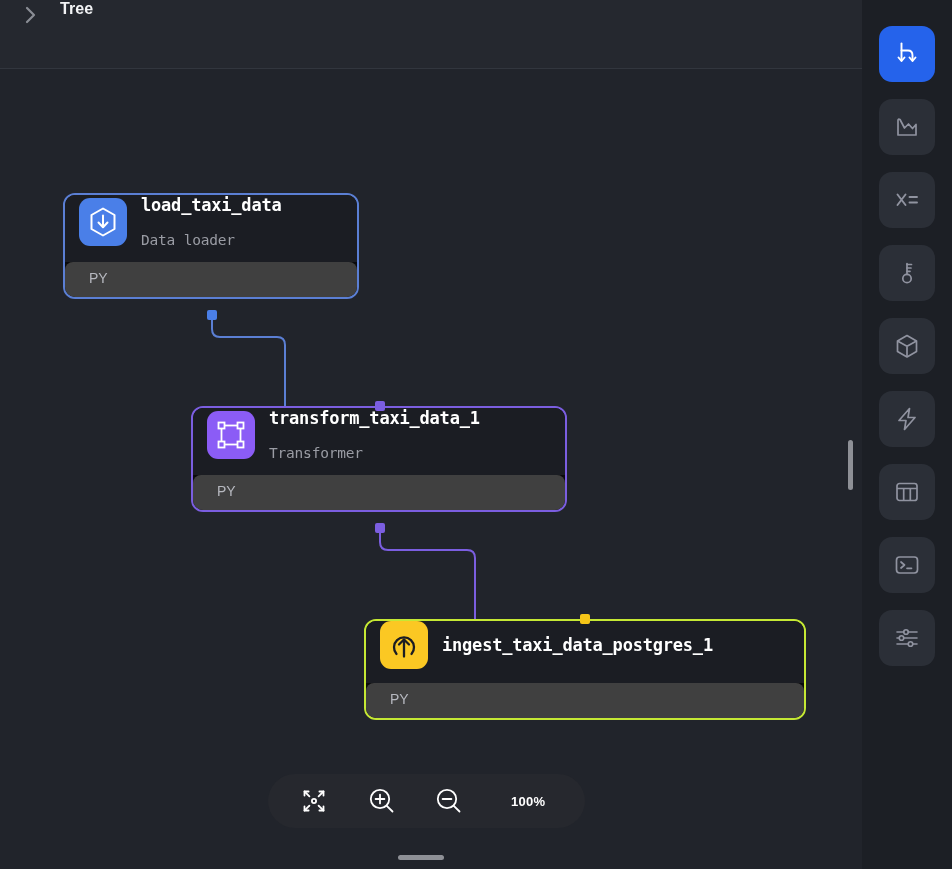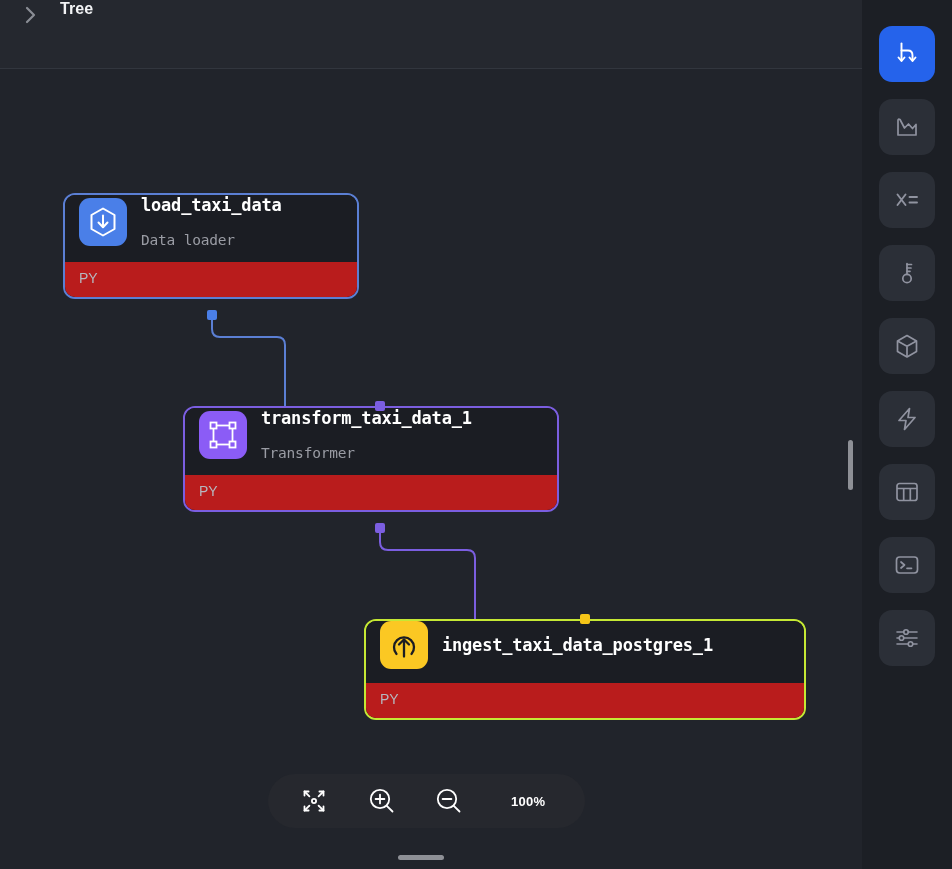--- a/index.html
+++ b/index.html
@@ -100,25 +100,26 @@
   }
   .node-subtitle {
     color: #9a9ca4;
     font-family: "DejaVu Sans Mono", monospace;
     font-size: 14.5px;
     margin-top: 17px;
     white-space: nowrap;
     letter-spacing: -0.2px;
   }
   .node-foot {
-    background: #b91c1c;
+    background: #404040;
     color: #b6b8bf;
     font-size: 14px;
-    padding: 8px 0 11px 14px;
+    padding: 8px 0 11px 24px;
     font-family: "Liberation Sans", sans-serif;
+    border-radius: 8px;
   }
 
   .node-blue   { border-color: #5b7fd4; }
   .node-purple { border-color: #7b5ee0; }
   .node-lime   { border-color: #c5e834; }
 
   
   .port {
     position: absolute;
     width: 10px;
@@ -244,21 +245,21 @@
         </div>
         <div class="node-texts">
           <div class="node-title">load_taxi_data</div>
           <div class="node-subtitle">Data loader</div>
         </div>
       </div>
       <div class="node-foot">PY</div>
     </div>
     <div class="port port-blue" style="left:207px; top:241px;"></div>
 
-    <div class="node node-purple" style="left:183px; top:337px; width:376px;">
+    <div class="node node-purple" style="left:191px; top:337px; width:376px;">
       <div class="node-head">
         <div class="node-icon" style="background:#8b5cf6;">
           <svg width="30" height="30" viewBox="0 0 30 30" fill="none">
             <rect x="5.5" y="5.5" width="19" height="19" stroke="#ffffff" stroke-width="1.8"></rect>
             <rect x="2.5" y="2.5" width="6" height="6" fill="#8b5cf6" stroke="#ffffff" stroke-width="1.8"></rect>
             <rect x="21.5" y="2.5" width="6" height="6" fill="#8b5cf6" stroke="#ffffff" stroke-width="1.8"></rect>
             <rect x="2.5" y="21.5" width="6" height="6" fill="#8b5cf6" stroke="#ffffff" stroke-width="1.8"></rect>
             <rect x="21.5" y="21.5" width="6" height="6" fill="#8b5cf6" stroke="#ffffff" stroke-width="1.8"></rect>
           </svg>
         </div>

